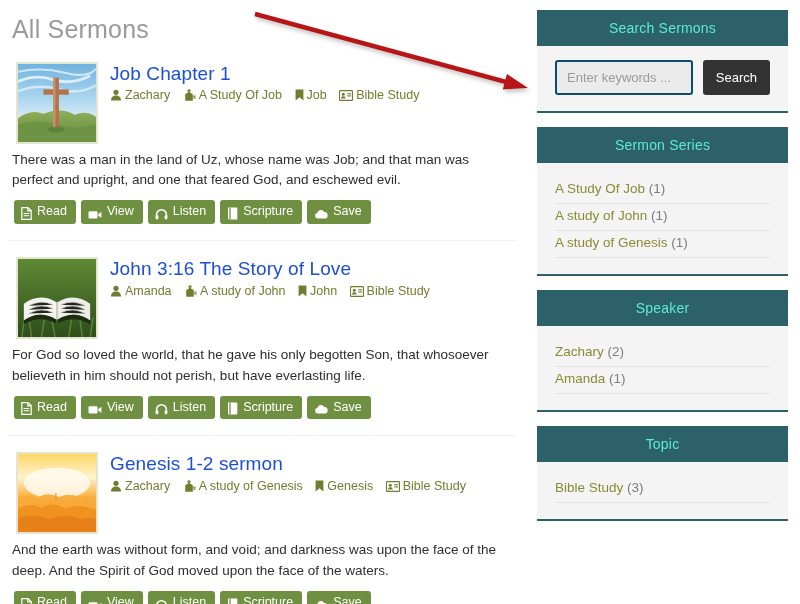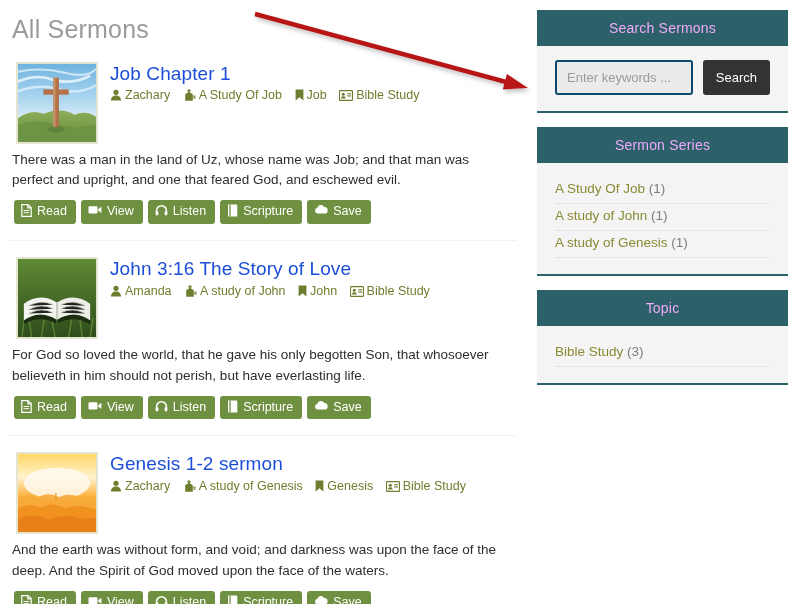--- a/index.html
+++ b/index.html
@@ -84,21 +84,21 @@
     font-size: 13.5px;
     color: #2e2e2e;
     line-height: 1.55;
     margin: 6px 0 9px 0;
     padding-top: 2px;
   }
 
   .btn-row { display: flex; gap: 5px; flex-wrap: nowrap; margin-left: 2px;}
   .btn {
     display: inline-flex;
-    align-items: flex-start;
+    align-items: flex-end;
     gap: 5px;
     background: #6f9040;
     color: #ffffff;
     font-size: 12.5px;
     padding: 4px 9px 4px 7px;
     border: none;
     border-radius: 3px;
     line-height: 1.25;
     cursor: pointer;
     white-space: nowrap;
@@ -109,21 +109,21 @@
   
   #sidebar {
     width: 270px;
     height: 604px;
     background: #ffffff;
     padding: 10px 12px 0 7px;
   }
   .widget { margin-bottom: 14px; }
   .widget-head {
     background: #2c6169;
-    color: #f0abfc;
+    color: #5eead4;
     font-size: 14px;
     font-weight: 400;
     text-align: center;
     padding: 10px 8px;
     letter-spacing: 0.2px;
   }
   .widget-body {
     background: #f4f4f4;
     border-bottom: 2px solid #2c6169;
     padding: 14px 18px 16px 18px;
@@ -538,20 +538,33 @@
           <li>
               <a class="tax-link" href="#"><span>A study of John</span> <span class="tax-count">(1)</span></a>
             </li>
           <li>
               <a class="tax-link" href="#"><span>A study of Genesis</span> <span class="tax-count">(1)</span></a>
             </li>
         </ul>
       </div>
     </div>
 
+    <div class="widget">
+      <div class="widget-head">Speaker</div>
+      <div class="widget-body">
+        <ul class="tax-list">
+          <li>
+              <a class="tax-link" href="#"><span>Zachary</span> <span class="tax-count">(2)</span></a>
+            </li>
+          <li>
+              <a class="tax-link" href="#"><span>Amanda</span> <span class="tax-count">(1)</span></a>
+            </li>
+        </ul>
+      </div>
+    </div>
 
     <div class="widget">
       <div class="widget-head">Topic</div>
       <div class="widget-body">
         <ul class="tax-list">
           <li>
               <a class="tax-link" href="#"><span>Bible Study</span> <span class="tax-count">(3)</span></a>
             </li>
         </ul>
       </div>

